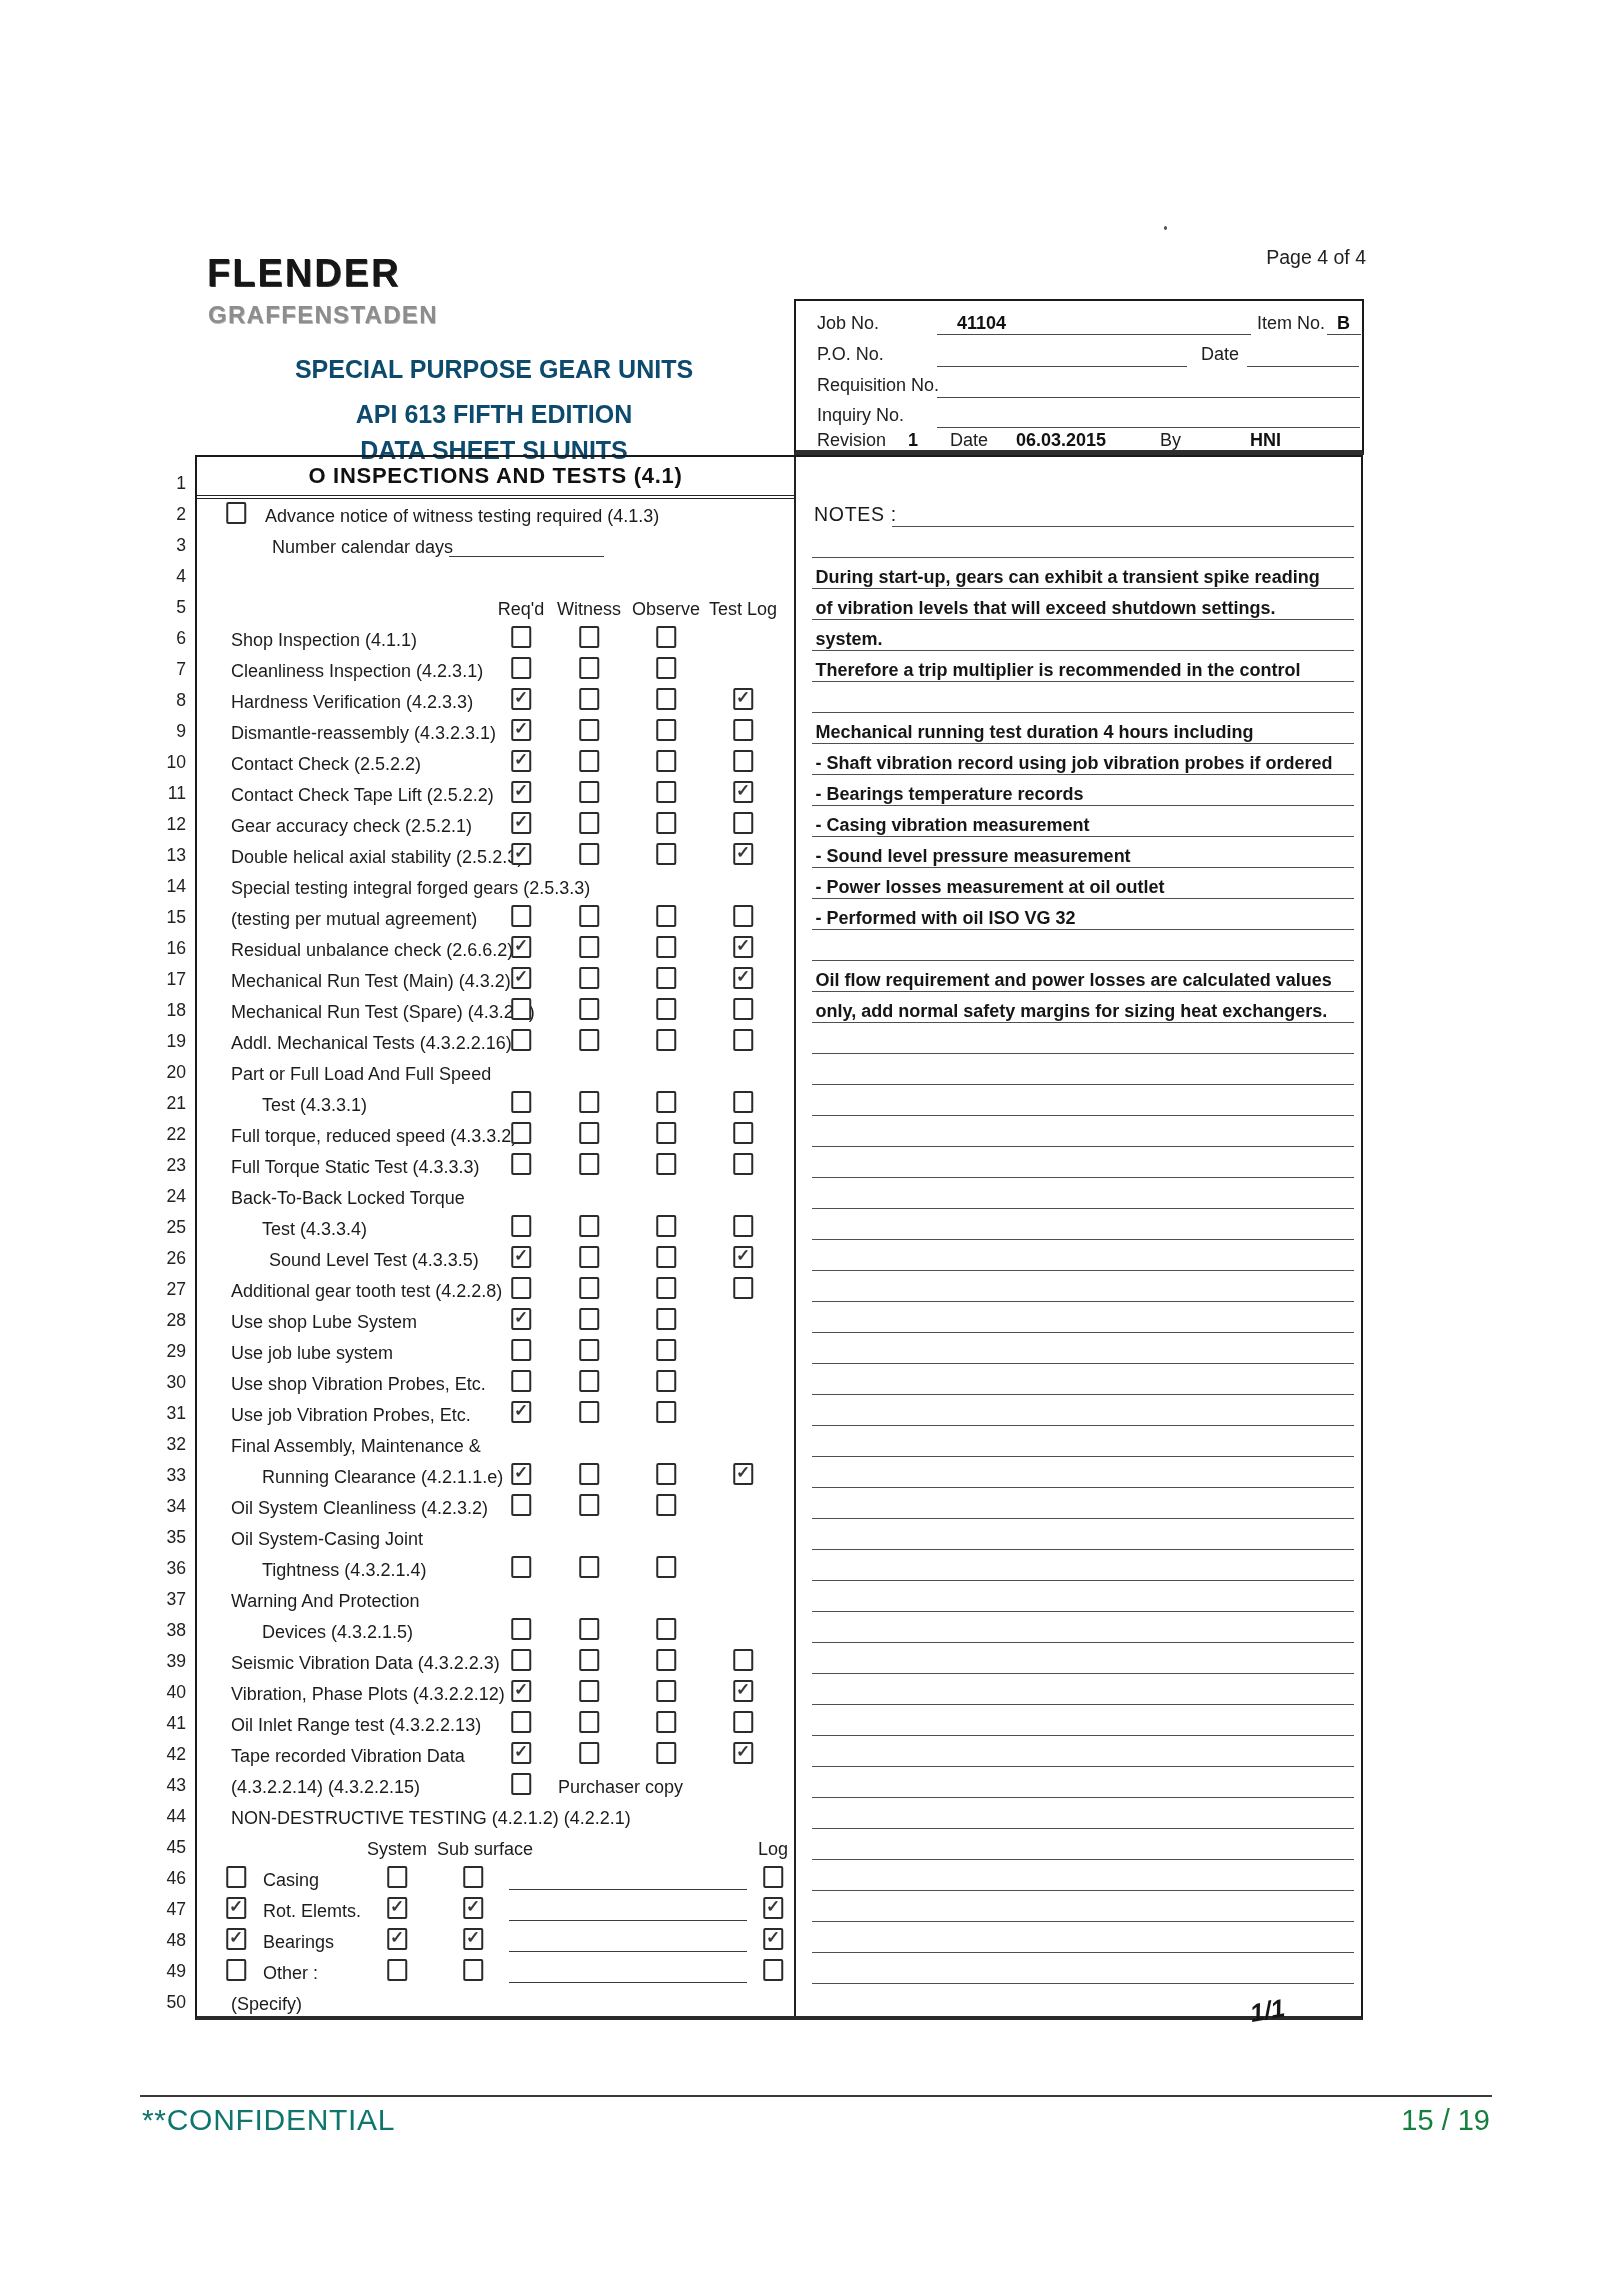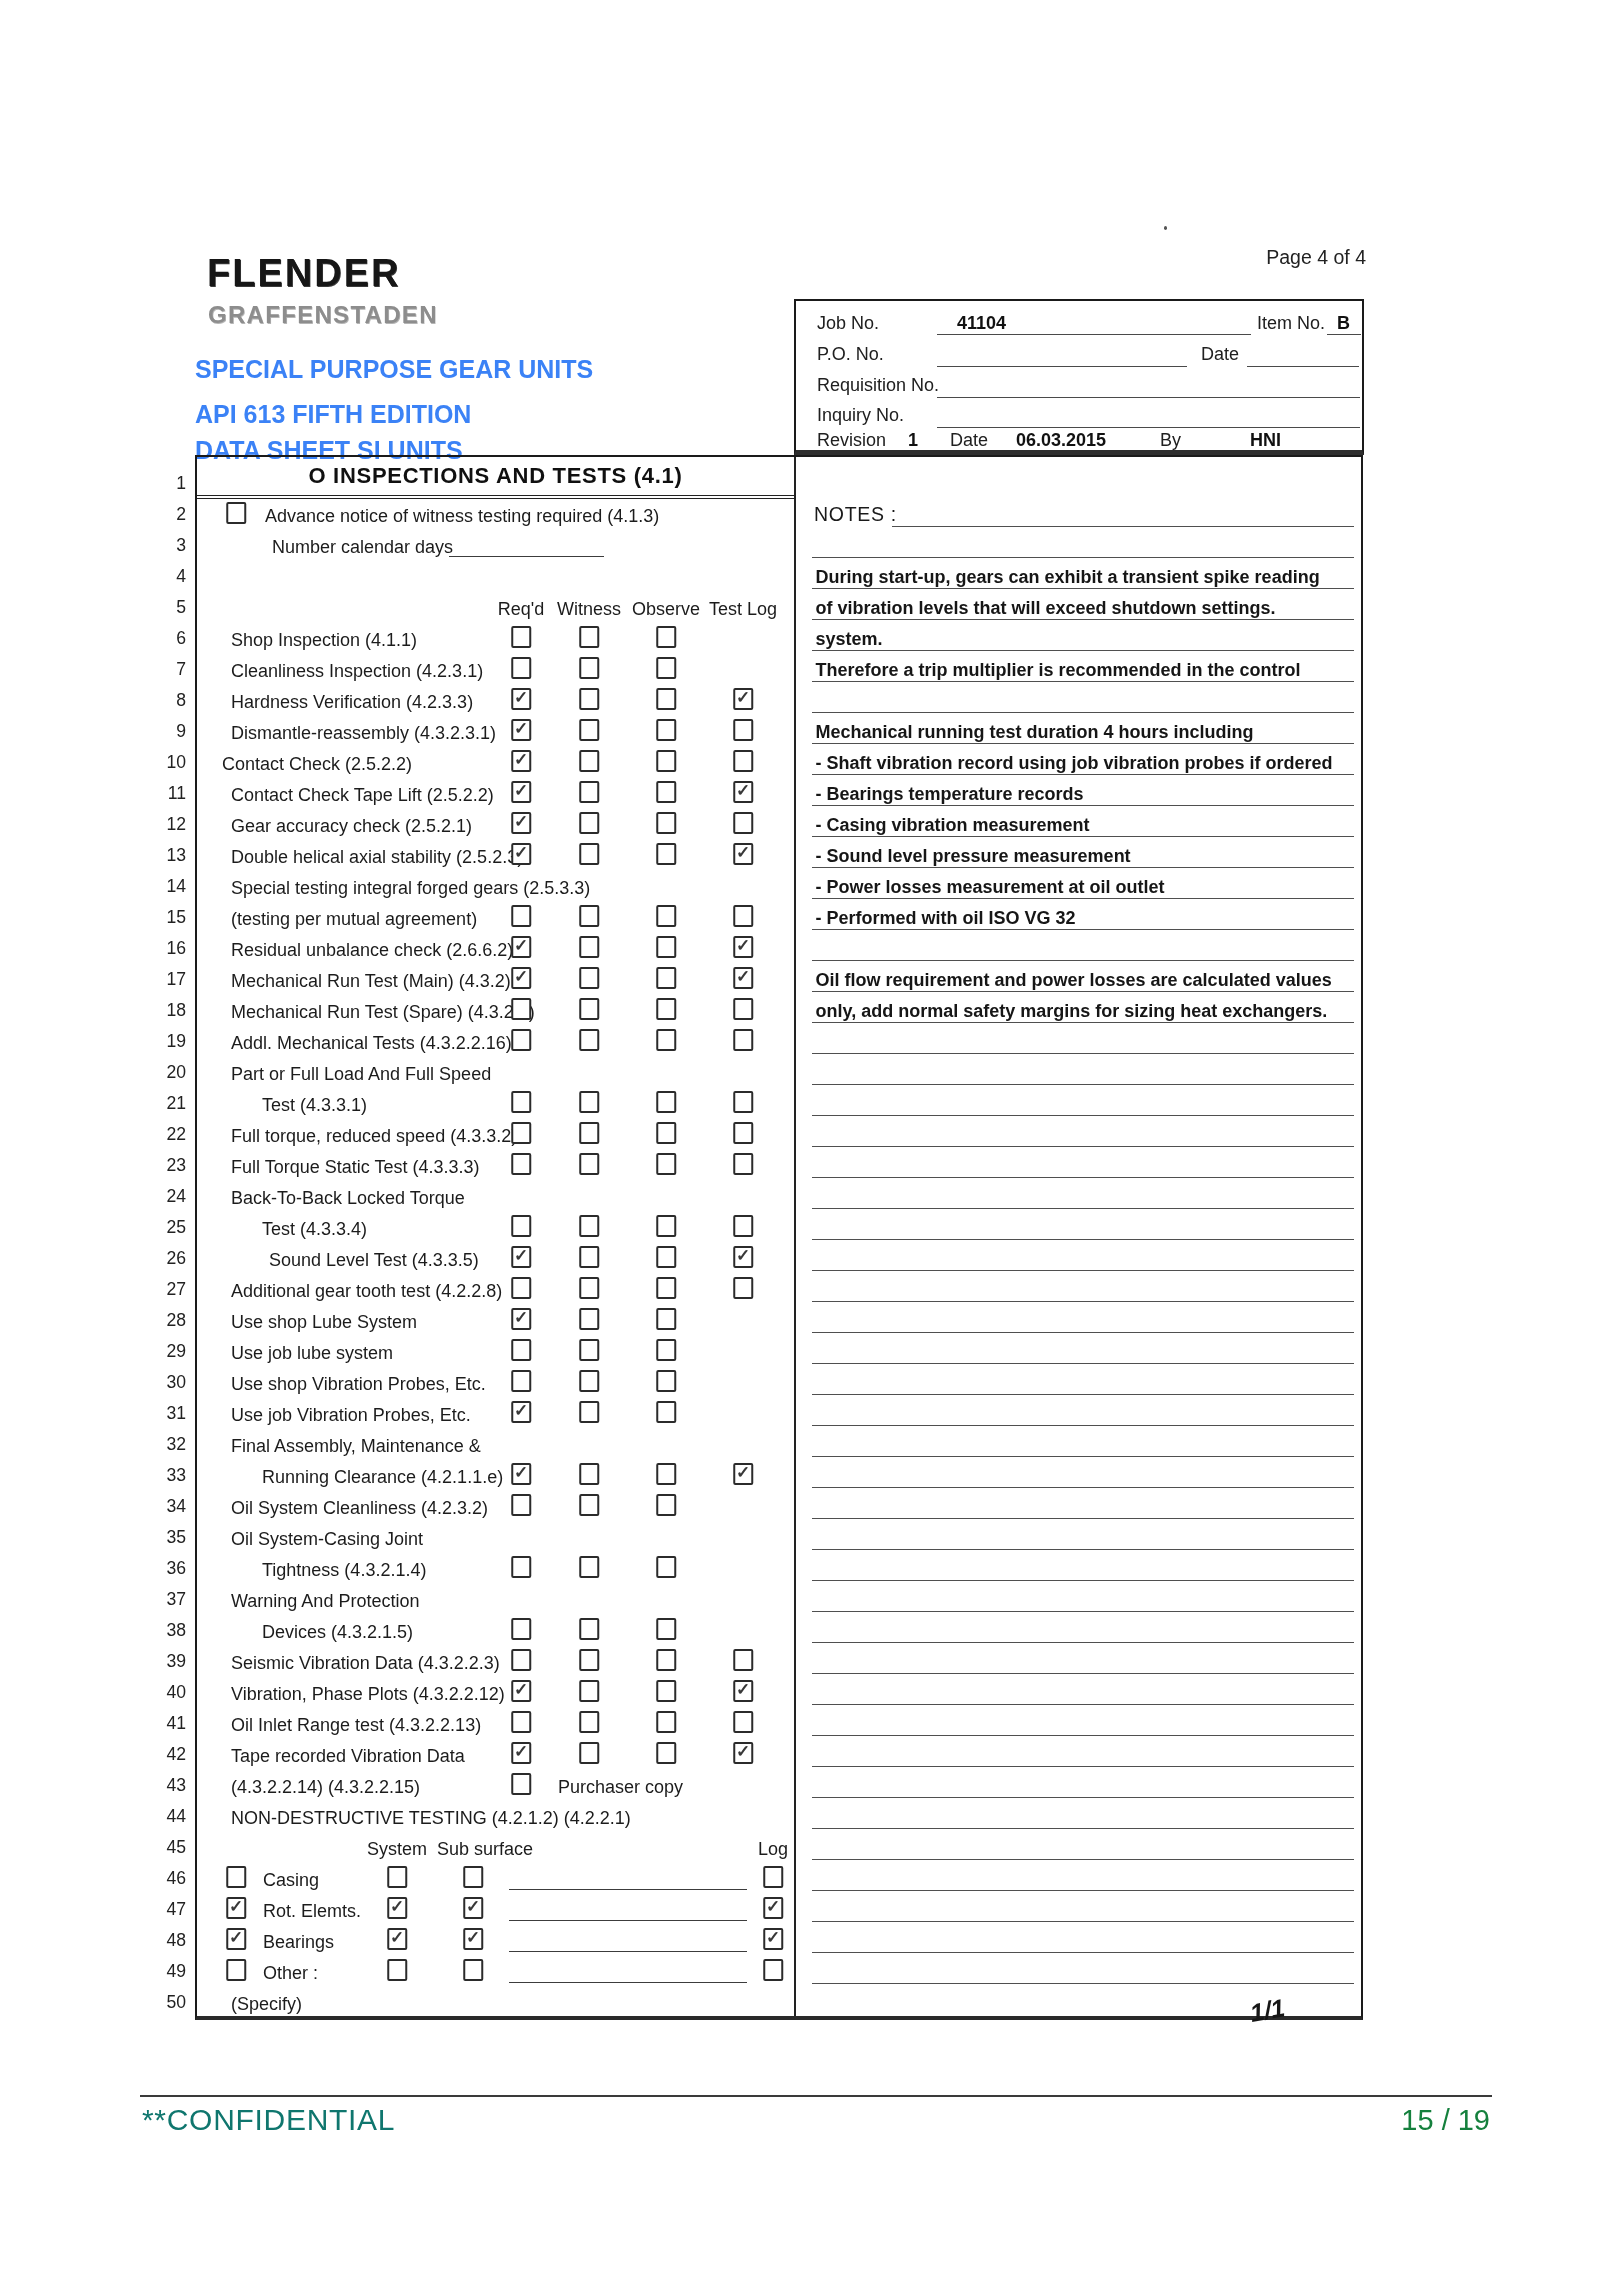--- a/index.html
+++ b/index.html
@@ -6,21 +6,21 @@
   body{
     width:1616px;height:2284px;position:relative;background:#ffffff;
     font-family:"Liberation Sans", sans-serif;color:#1b1b1b;overflow:hidden;
   }
   .abs{position:absolute;}
   
   #logo-main{left:207px;top:252px;font-size:38px;font-weight:900;letter-spacing:2px;color:#161616;
     text-shadow:0.7px 0.7px 0 #3a3a3a;}
   #logo-sub{left:208px;top:301px;font-size:24px;font-weight:800;letter-spacing:1.3px;color:#8d8d8d;
     text-shadow:0.7px 0.7px 0 #b5b5b5;}
-  .title-line{left:195px;width:598px;text-align:left;font-weight:bold;font-size:25px;color:#3b82f6;}
+  .title-line{left:195px;width:598px;text-align:center;font-weight:bold;font-size:25px;color:#0c4a6e;}
   #page-label{left:1138px;top:246px;width:228px;text-align:right;font-size:19.5px;color:#222;}
   #artifact-dot{left:1164px;top:226px;width:3.3px;height:3.9px;background:#555;border-radius:50%;}
   
   #job-box{left:794px;top:299px;width:570px;height:156px;border:2.6px solid #1a1a1a;border-bottom:5.2px solid #2e2e2e;box-sizing:border-box;background:#fff;}
   .jrow{position:absolute;left:0;right:0;height:29px;}
   .jlabel{position:absolute;bottom:2.6px;font-size:18px;color:#202020;}
   .jvalue{position:absolute;bottom:2.6px;font-size:18px;font-weight:bold;color:#111;}
   .juline{position:absolute;bottom:1.3px;border-bottom:1.3px solid #4a4a4a;height:0;}
   
   #main-table{left:195px;top:455px;width:1168px;height:1565px;border:2.6px solid #1a1a1a;border-bottom:4.6px solid #2a2a2a;box-sizing:border-box;}
@@ -150,21 +150,21 @@
         <span class="rlabel" style="left: 34px;">Dismantle-reassembly (4.3.2.3.1)</span>
         <span class="cb" style="left: 324px;">
           <span class="tick">✓</span>
         </span>
         <span class="cb" style="left: 392px;"></span>
         <span class="cb" style="left: 469px;"></span>
         <span class="cb" style="left: 546px;"></span>
       </div>
       <div class="trow">
         <span class="rnum">10</span>
-        <span class="rlabel" style="left: 25px; margin-top: 40px;">Contact Check (2.5.2.2)</span>
+        <span class="rlabel" style="left: 34px; margin-top: 40px;">Contact Check (2.5.2.2)</span>
         <span class="cb" style="left: 324px;">
           <span class="tick">✓</span>
         </span>
         <span class="cb" style="left: 392px;"></span>
         <span class="cb" style="left: 469px;"></span>
         <span class="cb" style="left: 546px;"></span>
       </div>
       <div class="trow">
         <span class="rnum">11</span>
         <span class="rlabel" style="left: 34px;">Contact Check Tape Lift (2.5.2.2)</span>

